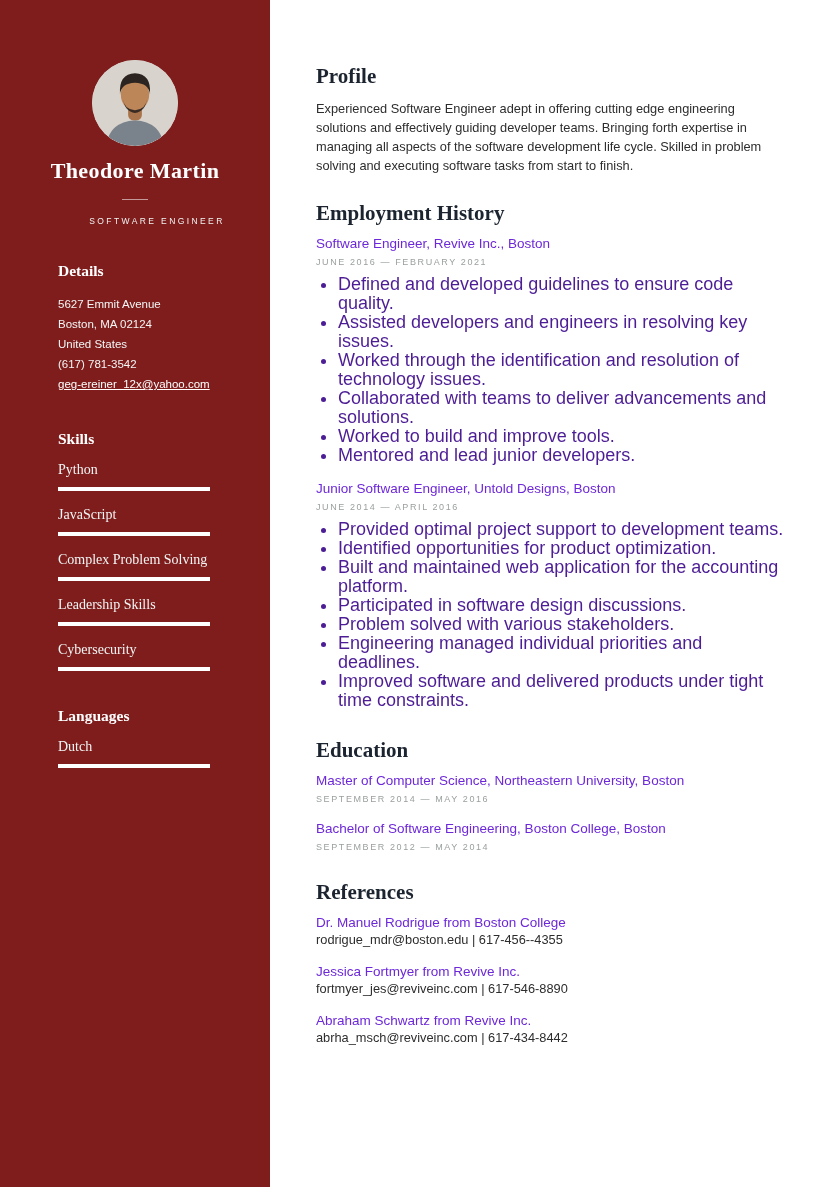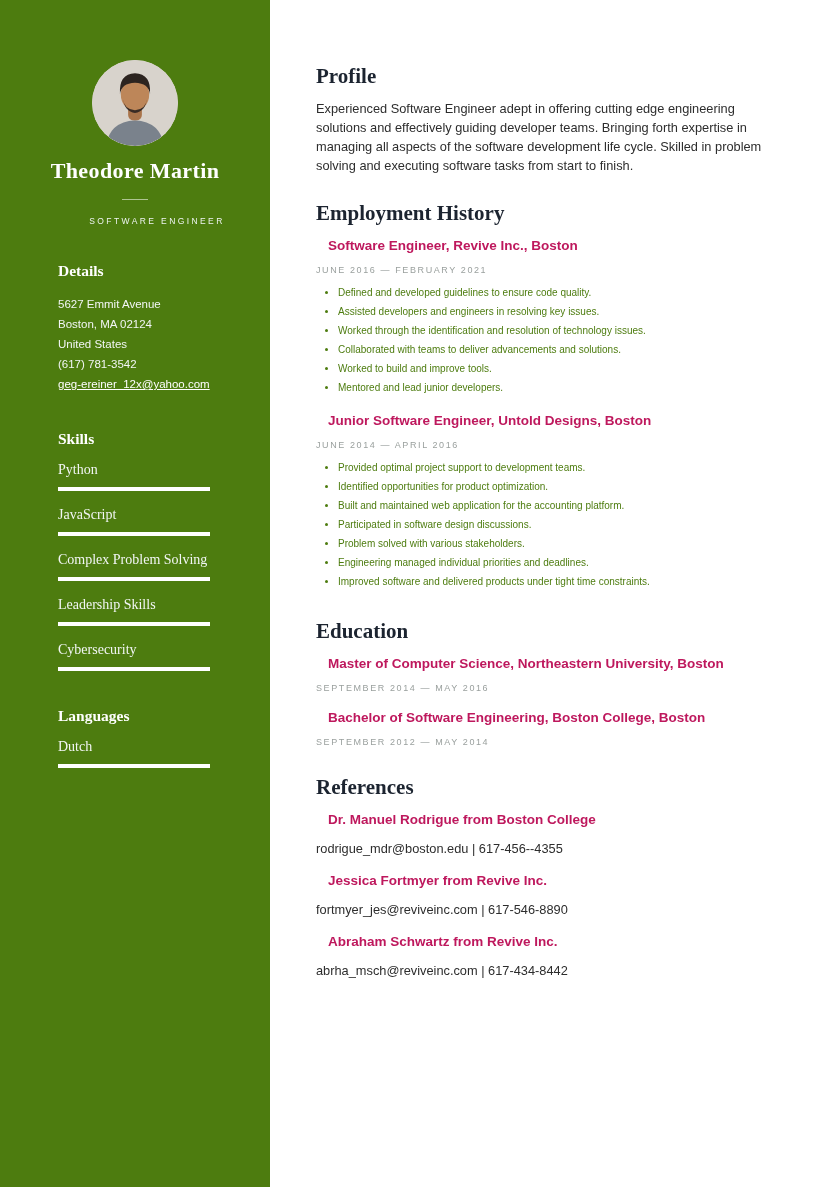--- a/index.html
+++ b/index.html
@@ -12,21 +12,21 @@
     margin: 0 auto;
     overflow: hidden;
     font-family: "Liberation Sans", sans-serif;
   }
 
   
   .sidebar {
     position: absolute;
     left: 0; top: 0; bottom: 0;
     width: 270px;
-    background: #4d7c0f;
+    background: #7f1d1d;
     color: #ffffff;
   }
   .avatar {
     width: 86px; height: 86px;
     border-radius: 50%;
     margin: 60px auto 0;
     overflow: hidden;
     background: #d8d3cc;
   }
   .avatar svg { display: block; width: 100%; height: 100%; }
@@ -91,33 +91,33 @@
     margin: 0 0 10px;
   }
   .profile-text {
     font-size: 12.8px;
     line-height: 19px;
     color: #2d2d2d;
     margin-bottom: 26px;
   }
   .entry-title {
     font-size: 13.5px;
-    font-weight: 700;
-    color: #be185d;
-    margin: 12px;
+    font-weight: 400;
+    color: #6d28d9;
+    margin: 0;
   }
   .entry-dates {
     font-size: 9px;
     letter-spacing: 1.6px;
     color: #9aa09e;
     text-transform: uppercase;
     margin: 6px 0 8px;
   }
   .bullets { margin: 0 0 16px; padding-left: 22px; }
-  .bullets li { font-size: 10px; line-height: 19px; color: #4d7c0f; }
+  .bullets li { font-size: 18px; line-height: 19px; color: #4c1d95; }
   .job { margin-bottom: 2px; }
   .section-gap { margin-top: 28px; }
   .edu-item { margin-bottom: 17px; }
   .edu-item .entry-dates { margin: 6px 0 0; }
   .ref-item { margin-bottom: 15px; }
   .ref-contact { font-size: 12.8px; line-height: 19px; color: #2d2d2d; margin-top: 0; }
 </style>
 </head>
 <body>
 

